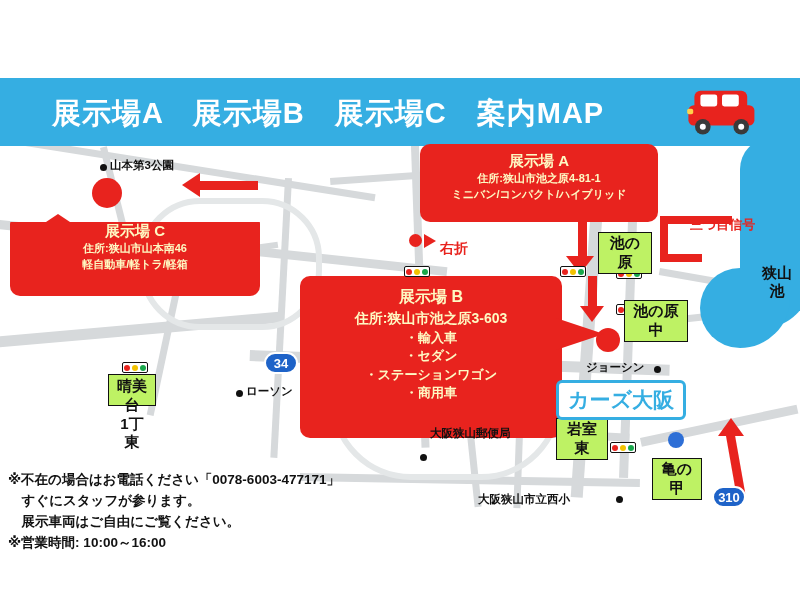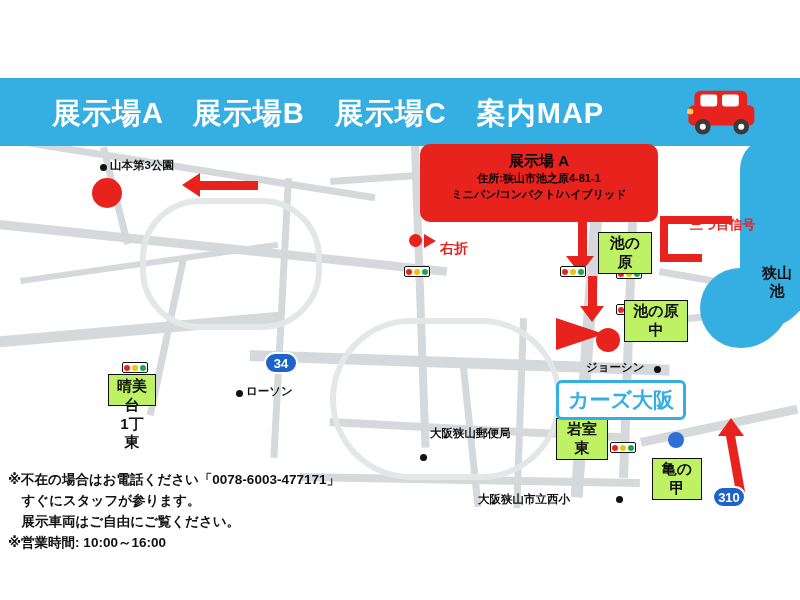--- a/index.html
+++ b/index.html
@@ -10,21 +10,21 @@
   
   .header{position:absolute;left:0;top:60px;width:800px;height:68px;background:#35aee2;}
   .header-title{position:absolute;left:52px;top:76px;font-size:29px;font-weight:bold;color:#ffffff;letter-spacing:1px;white-space:nowrap;}
   .car-icon{position:absolute;right:42px;top:68px;width:72px;height:54px;}
 
   
   .road{position:absolute;background:#d6d9db;transform-origin:0 0;}
   .road-w{position:absolute;background:#e9ebec;transform-origin:0 0;}
 
   
-  .redbox{position:absolute;background:#e8231e;color:#000000;border-radius:10px;
+  .redbox{position:absolute;background:#e8231e;color:#fef9c3;border-radius:10px;
           font-weight:bold;text-align:center;line-height:1.42;box-sizing:border-box;padding:6px 10px;}
   .redbox .t{font-size:15px;}
   .redbox .s{font-size:11px;}
   .redbox .li{font-size:13px;}
 
   
   .chip{position:absolute;background:#bef264;border:1.5px solid #111;font-size:15px;
         font-weight:bold;color:#111;text-align:center;padding:1px 4px;box-sizing:border-box;line-height:1.25;}
   
   .plabel{position:absolute;font-size:11.5px;font-weight:bold;color:#111;white-space:nowrap;}
@@ -134,27 +134,41 @@
     </div>
 
     <div class="reddot" style="left:409px;top:216px;width:13px;height:13px;"></div>
     <div class="plabel" style="left:440px;top:222px;color:#e8231e;font-size:14px;">右折</div>
     <div class="arrow" style="left:424px;top:216px;">
       <div class="head" style="border-top:7px solid transparent;border-bottom:7px solid transparent;border-left:12px solid #e8231e;"></div>
     </div>
 
     <div class="reddot" style="left:596px;top:310px;width:24px;height:24px;"></div>
 
+    <div class="redbox" style="left:10px;top:196px; width:250px;height:82px;
+         clip-path:polygon(0 8px,0 100%,100% 100%,100% 8px,60px 8px,48px 0,36px 8px);">
+      <div class="t">展示場 C</div>
+      <div class="s">住所:狭山市山本南46</div>
+      <div class="s">軽自動車/軽トラ/軽箱</div>
+    </div>
 
     <div class="redbox" style="left:420px;top:126px;width:238px;height:78px;">
       <div class="t">展示場 A</div>
       <div class="s">住所:狭山市池之原4-81-1</div>
       <div class="s">ミニバン/コンパクト/ハイブリッド</div>
     </div>
 
+    <div class="redbox" style="left:300px;top:258px;width:262px;height:162px;padding-top:10px;">
+      <div class="t" style="font-size:16px;">展示場 B</div>
+      <div class="s" style="font-size:14px;">住所:狭山市池之原3-603</div>
+      <div class="li">・輸入車</div>
+      <div class="li">・セダン</div>
+      <div class="li">・ステーションワゴン</div>
+      <div class="li">・商用車</div>
+    </div>
 
     <div style="position:absolute;left:556px;top:300px;width:0;height:0;
                 border-top:16px solid transparent;border-bottom:16px solid transparent;
                 border-left:48px solid #e8231e;"></div>
 
     <div class="signal" style="left:404px;top:248px;">
         <i class="sg-r"></i>
         <i class="sg-y"></i>
         <i class="sg-g"></i>
       </div>

